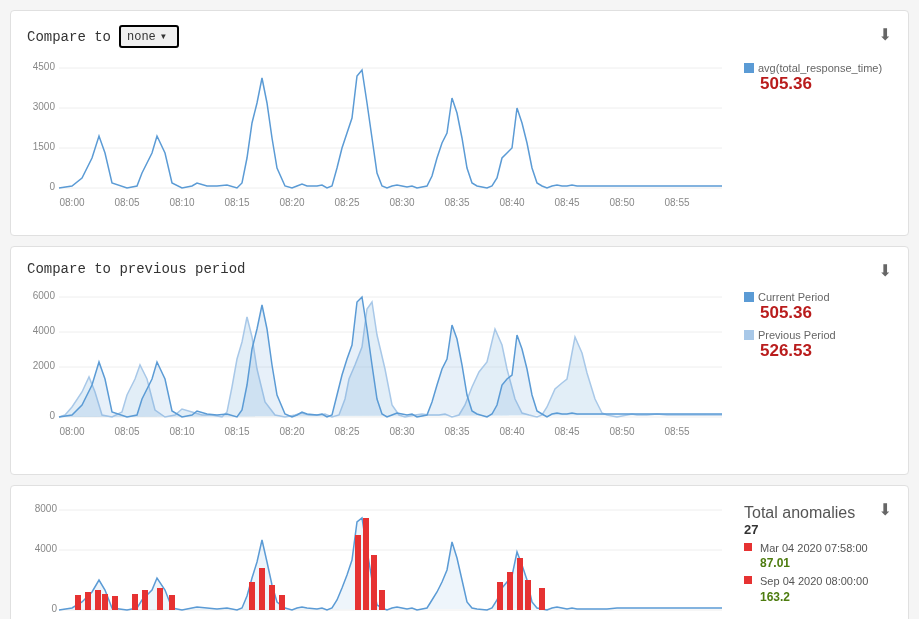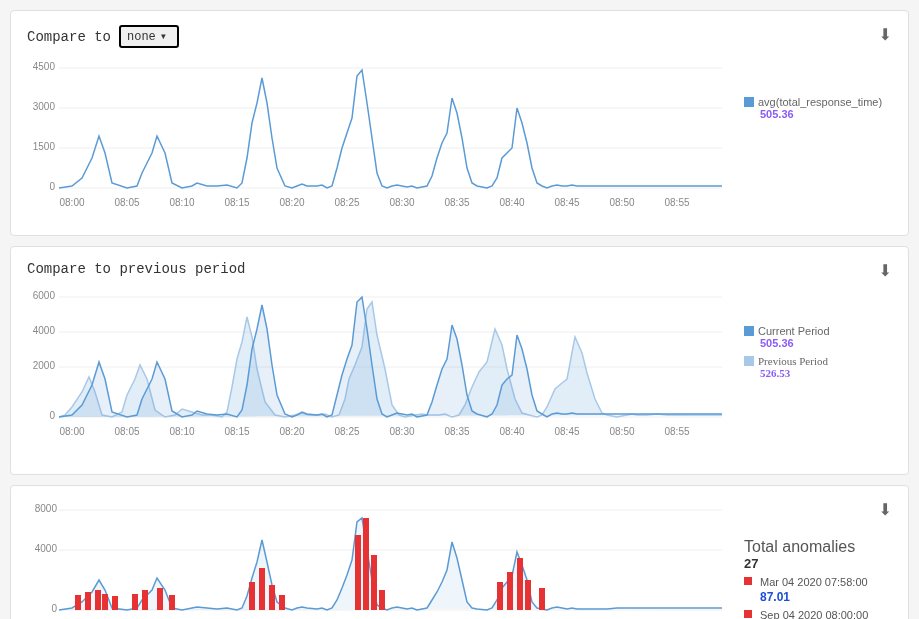--- a/index.html
+++ b/index.html
@@ -60,36 +60,35 @@
       display: flex;
       align-items: flex-start;
     }
     .chart-svg-container {
       flex: 1;
     }
     .chart-legend {
       width: 160px;
       padding-left: 12px;
       padding-top: 4px;
-      margin-top: 34px;
     }
     .legend-item {
       margin-bottom: 4px;
     }
     .legend-label {
       font-size: 11px;
       color: #666;
       display: flex;
       align-items: center;
       gap: 4px;
     }
     .legend-value {
-      font-size: 11px;
+      font-size: 17px;
       font-weight: 600;
-      color: #8b5cf6;
+      color: #b91c1c;
       margin-left: 16px;
     }
     .legend-dot {
       width: 10px;
       height: 10px;
       display: inline-block;
       flex-shrink: 0;
     }
     .legend-dot-blue {
       background: #5b9bd5;
@@ -120,21 +119,21 @@
       margin-top: 2px;
     }
     .anomaly-entry-text {
       font-size: 11px;
       color: #555;
       line-height: 1.4;
     }
     .anomaly-entry-value {
       font-size: 12px;
       font-weight: 600;
-      color: #1d4ed8;
+      color: #4d7c0f;
     }
   </style>
 </head>
 <body>
 
 <div class="page-container">
 
   <div class="panel">
     <div class="panel-header">
       <span class="panel-title">Compare to</span>
@@ -256,21 +255,21 @@
         </svg>
       </div>
       <div class="chart-legend">
         <div class="legend-item">
           <div class="legend-label">
             <span class="legend-dot legend-dot-blue"></span>
             <span>Current Period</span>
           </div>
           <div class="legend-value">505.36</div>
         </div>
-        <div class="legend-item" style="margin-top:6px;font-family:Liberation Serif, serif;">
+        <div class="legend-item" style="margin-top:6px;">
           <div class="legend-label">
             <span class="legend-dot legend-dot-lightblue"></span>
             <span>Previous Period</span>
           </div>
           <div class="legend-value">526.53</div>
         </div>
       </div>
     </div>
     <div class="download-btn">⬇</div>
   </div>

